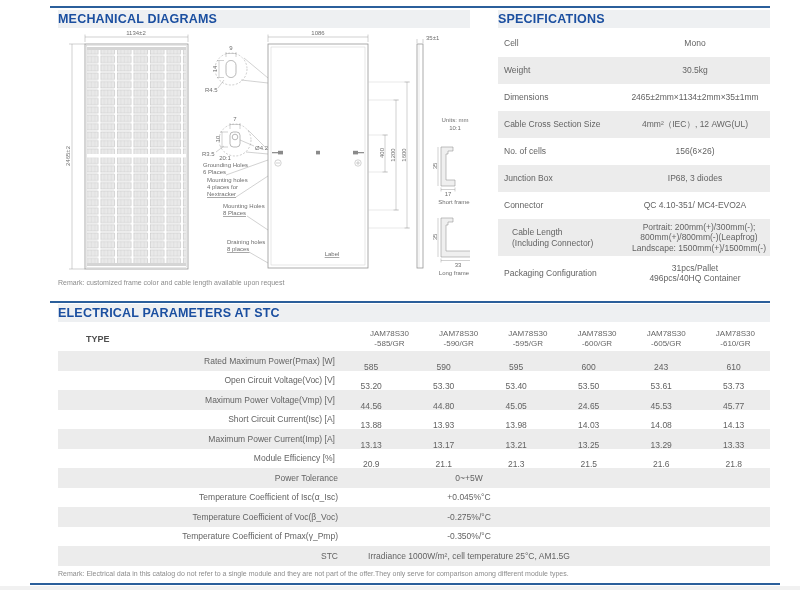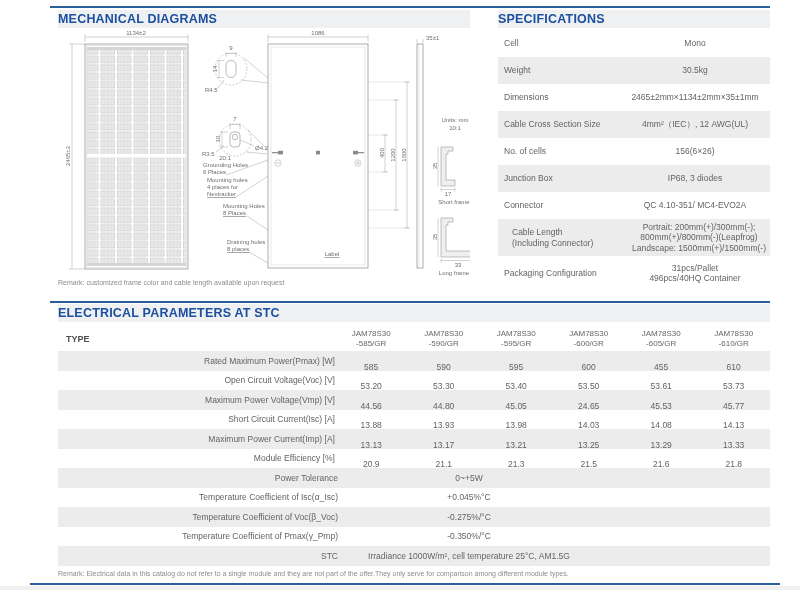--- a/index.html
+++ b/index.html
@@ -13,21 +13,21 @@
   .spec-row{display:flex;align-items:center;height:27px;}
   .spec-row.alt{background:#ececec;}
   .spec-row.tall{height:37px;padding-left:8px;}
   .spec-row.tall2{height:34px;}
   .spec-label{width:116px;padding-left:6px;font-size:8.5px;color:#636363;white-space:pre-line;line-height:1.2;}
   .spec-value{flex:1;text-align:center;font-size:8.5px;color:#636363;white-space:pre-line;line-height:1.2;}
   
   .elec-table{position:absolute;left:58px;top:326px;width:712px;}
   .e-row{display:flex;align-items:center;height:19.5px;font-size:8.5px;color:#636363;}
   .e-row.alt{background:#ececec;}
-  .e-head{height:25px;}
+  .e-head{height:25px;margin-left:20px;}
   .e-label{width:272px;padding-left:8px;white-space:nowrap;text-align:right;}
   .e-type{width:272px;padding-left:8px;font-size:9px;font-weight:bold;color:#4f4f4f;}
   .e-val{width:calc((100% - 272px)/6);text-align:center;margin-top:12px;}
   .e-model{width:calc((100% - 272px)/6);text-align:center;font-size:8px;line-height:1.25;white-space:pre-line;color:#666;}
   .e-merged{flex:1;text-align:center;padding-right:170px;}
   .remark{position:absolute;font-size:7px;color:#8c8c8c;white-space:nowrap;}
   .gray-footer{position:absolute;left:0;top:586px;width:800px;height:4px;background:#f1f1f1;}
   svg text{font-family:"Liberation Sans","DejaVu Sans",sans-serif;font-size:6px;fill:#6e6e6e;}
   svg .dim{stroke:#9b9b9b;stroke-width:0.45;fill:none;}
   svg .outline{stroke:#979797;stroke-width:0.8;fill:#fff;}
@@ -275,21 +275,21 @@
 -605/GR</div>
         <div class="e-model">JAM78S30
 -610/GR</div>
       </div>
   <div class="e-row alt">
         <div class="e-label">Rated Maximum Power(Pmax) [W]</div>
         <div class="e-val">585</div>
         <div class="e-val">590</div>
         <div class="e-val">595</div>
         <div class="e-val">600</div>
-        <div class="e-val">455</div>
+        <div class="e-val">243</div>
         <div class="e-val">610</div>
       </div>
       <div class="e-row">
         <div class="e-label">Open Circuit Voltage(Voc) [V]</div>
         <div class="e-val">53.20</div>
         <div class="e-val">53.30</div>
         <div class="e-val">53.40</div>
         <div class="e-val">53.50</div>
         <div class="e-val">53.61</div>
         <div class="e-val">53.73</div>

